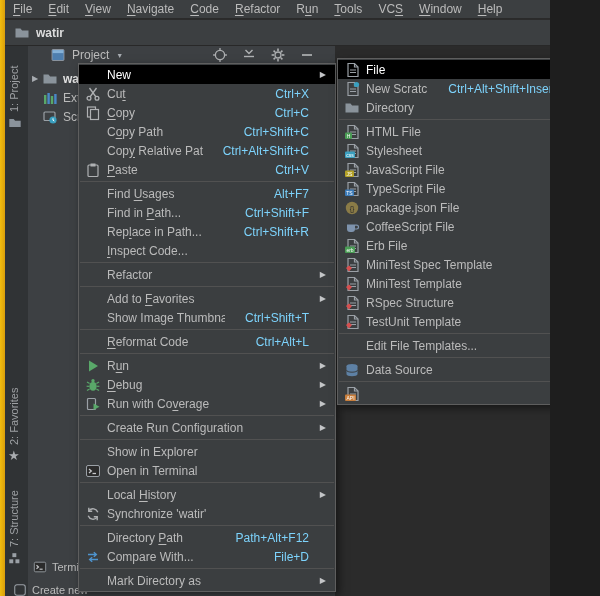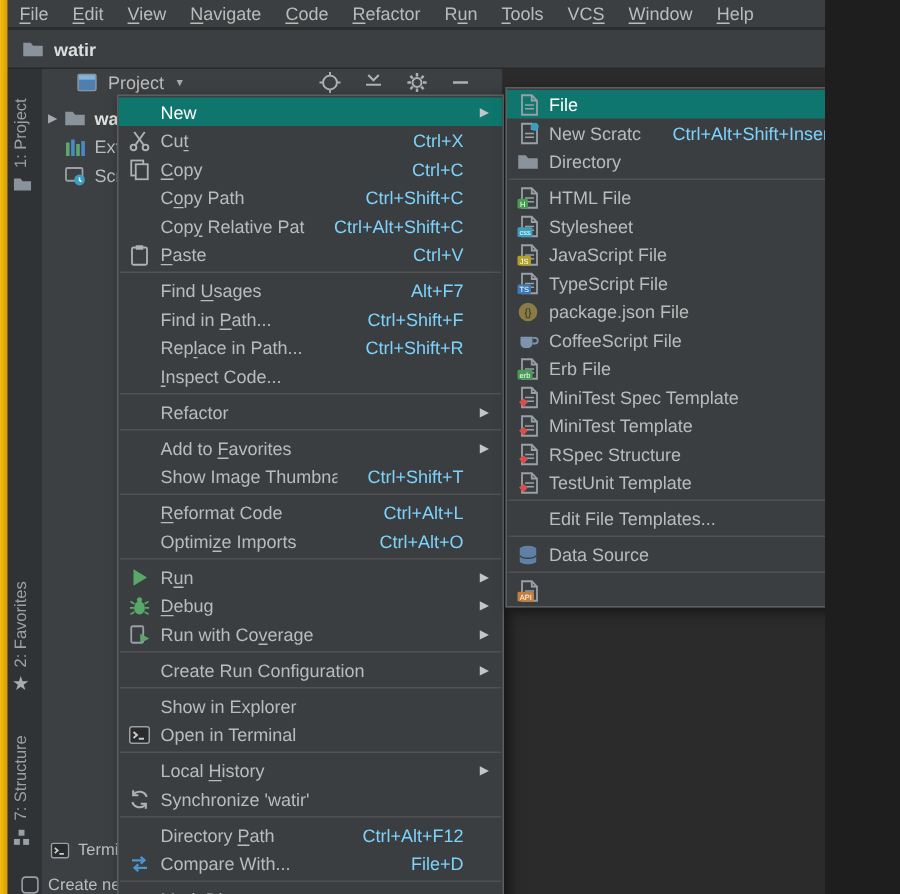--- a/index.html
+++ b/index.html
@@ -40,21 +40,21 @@
   .editor-area{position:absolute;left:335px;top:46px;right:0;bottom:0;background:#2B2B2B;}
   .frag{position:absolute;font-size:12px;color:#7C9AC4;white-space:nowrap;}
   
   .bottom-btn{position:absolute;display:flex;align-items:center;font-size:11px;color:#BBBBBB;white-space:nowrap;}
   .bottom-btn .icon14{width:14px;height:14px;margin-right:5px;flex:none;}
   .bottom-btn .icon14 svg{width:14px;height:14px;display:block;}
   
   .popup{position:absolute;background:#3B3E40;border:1px solid #5E5E5E;
          box-shadow:3px 3px 8px rgba(0,0,0,.5);padding:1px 0;font-size:12px;z-index:20;}
   .menu-row{display:flex;align-items:center;height:19px;padding:0 9px 0 6px;cursor:default;white-space:nowrap;}
-  .menu-row.selected{background:#0f766e;color:#FFFFFF;}
+  .menu-row.selected{background:#000000;color:#FFFFFF;}
   .menu-row .gutter{width:22px;flex:none;display:flex;align-items:center;}
   .menu-row .label{flex:1;overflow:hidden;}
   .menu-row .shortcut{margin-left:20px;color:#7dd3fc;}
   .menu-row .sub-arrow{width:9px;margin-left:8px;font-size:8px;color:#C3C5C7;text-align:right;}
   .menu-sep{height:1px;background:#515151;margin:2px 1px;}
   u{text-underline-offset:2px;}
   #context-menu{left:78px;top:63px;width:258px;}
   #new-submenu{left:337px;top:58px;width:246px;z-index:21;}
 </style>
 </head>
@@ -320,26 +320,20 @@
         <span class="shortcut">Ctrl+Shift+T</span>
         <span class="sub-arrow"></span>
       </div>
       <div class="menu-sep"></div>
       <div class="menu-row">
         <span class="gutter"></span>
         <span class="label"><u>R</u>eformat Code</span>
         <span class="shortcut">Ctrl+Alt+L</span>
         <span class="sub-arrow"></span>
       </div>
-      <div class="menu-row">
-        <span class="gutter"></span>
-        <span class="label">Optimi<u>z</u>e Imports</span>
-        <span class="shortcut">Ctrl+Alt+O</span>
-        <span class="sub-arrow"></span>
-      </div>
       <div class="menu-sep"></div>
       <div class="menu-row">
         <span class="gutter">
           <span class="icon16">
             <svg viewBox="0 0 16 16" xmlns="http://www.w3.org/2000/svg">
               <path d="M4 2.5 L13 8 L4 13.5 Z" fill="#59A869"></path>
             </svg>
           </span>
         </span>
         <span class="label">R<u>u</u>n</span>
@@ -421,21 +415,21 @@
             </svg>
           </span>
         </span>
         <span class="label">Synchronize 'watir'</span>
         <span class="sub-arrow"></span>
       </div>
       <div class="menu-sep"></div>
       <div class="menu-row">
         <span class="gutter"></span>
         <span class="label">Directory <u>P</u>ath</span>
-        <span class="shortcut">Ctrl+Alt+F12</span>
+        <span class="shortcut">Path+Alt+F12</span>
         <span class="sub-arrow"></span>
       </div>
       <div class="menu-row">
         <span class="gutter">
           <span class="icon16">
             <svg viewBox="0 0 16 16" xmlns="http://www.w3.org/2000/svg">
               <g fill="none" stroke="#4E94CE" stroke-width="1.5">
                 <path d="M3 5.5h8"></path>
                 <path d="M8.8 3.2 11.3 5.5 8.8 7.8"></path>
                 <path d="M13 10.5H5"></path>

